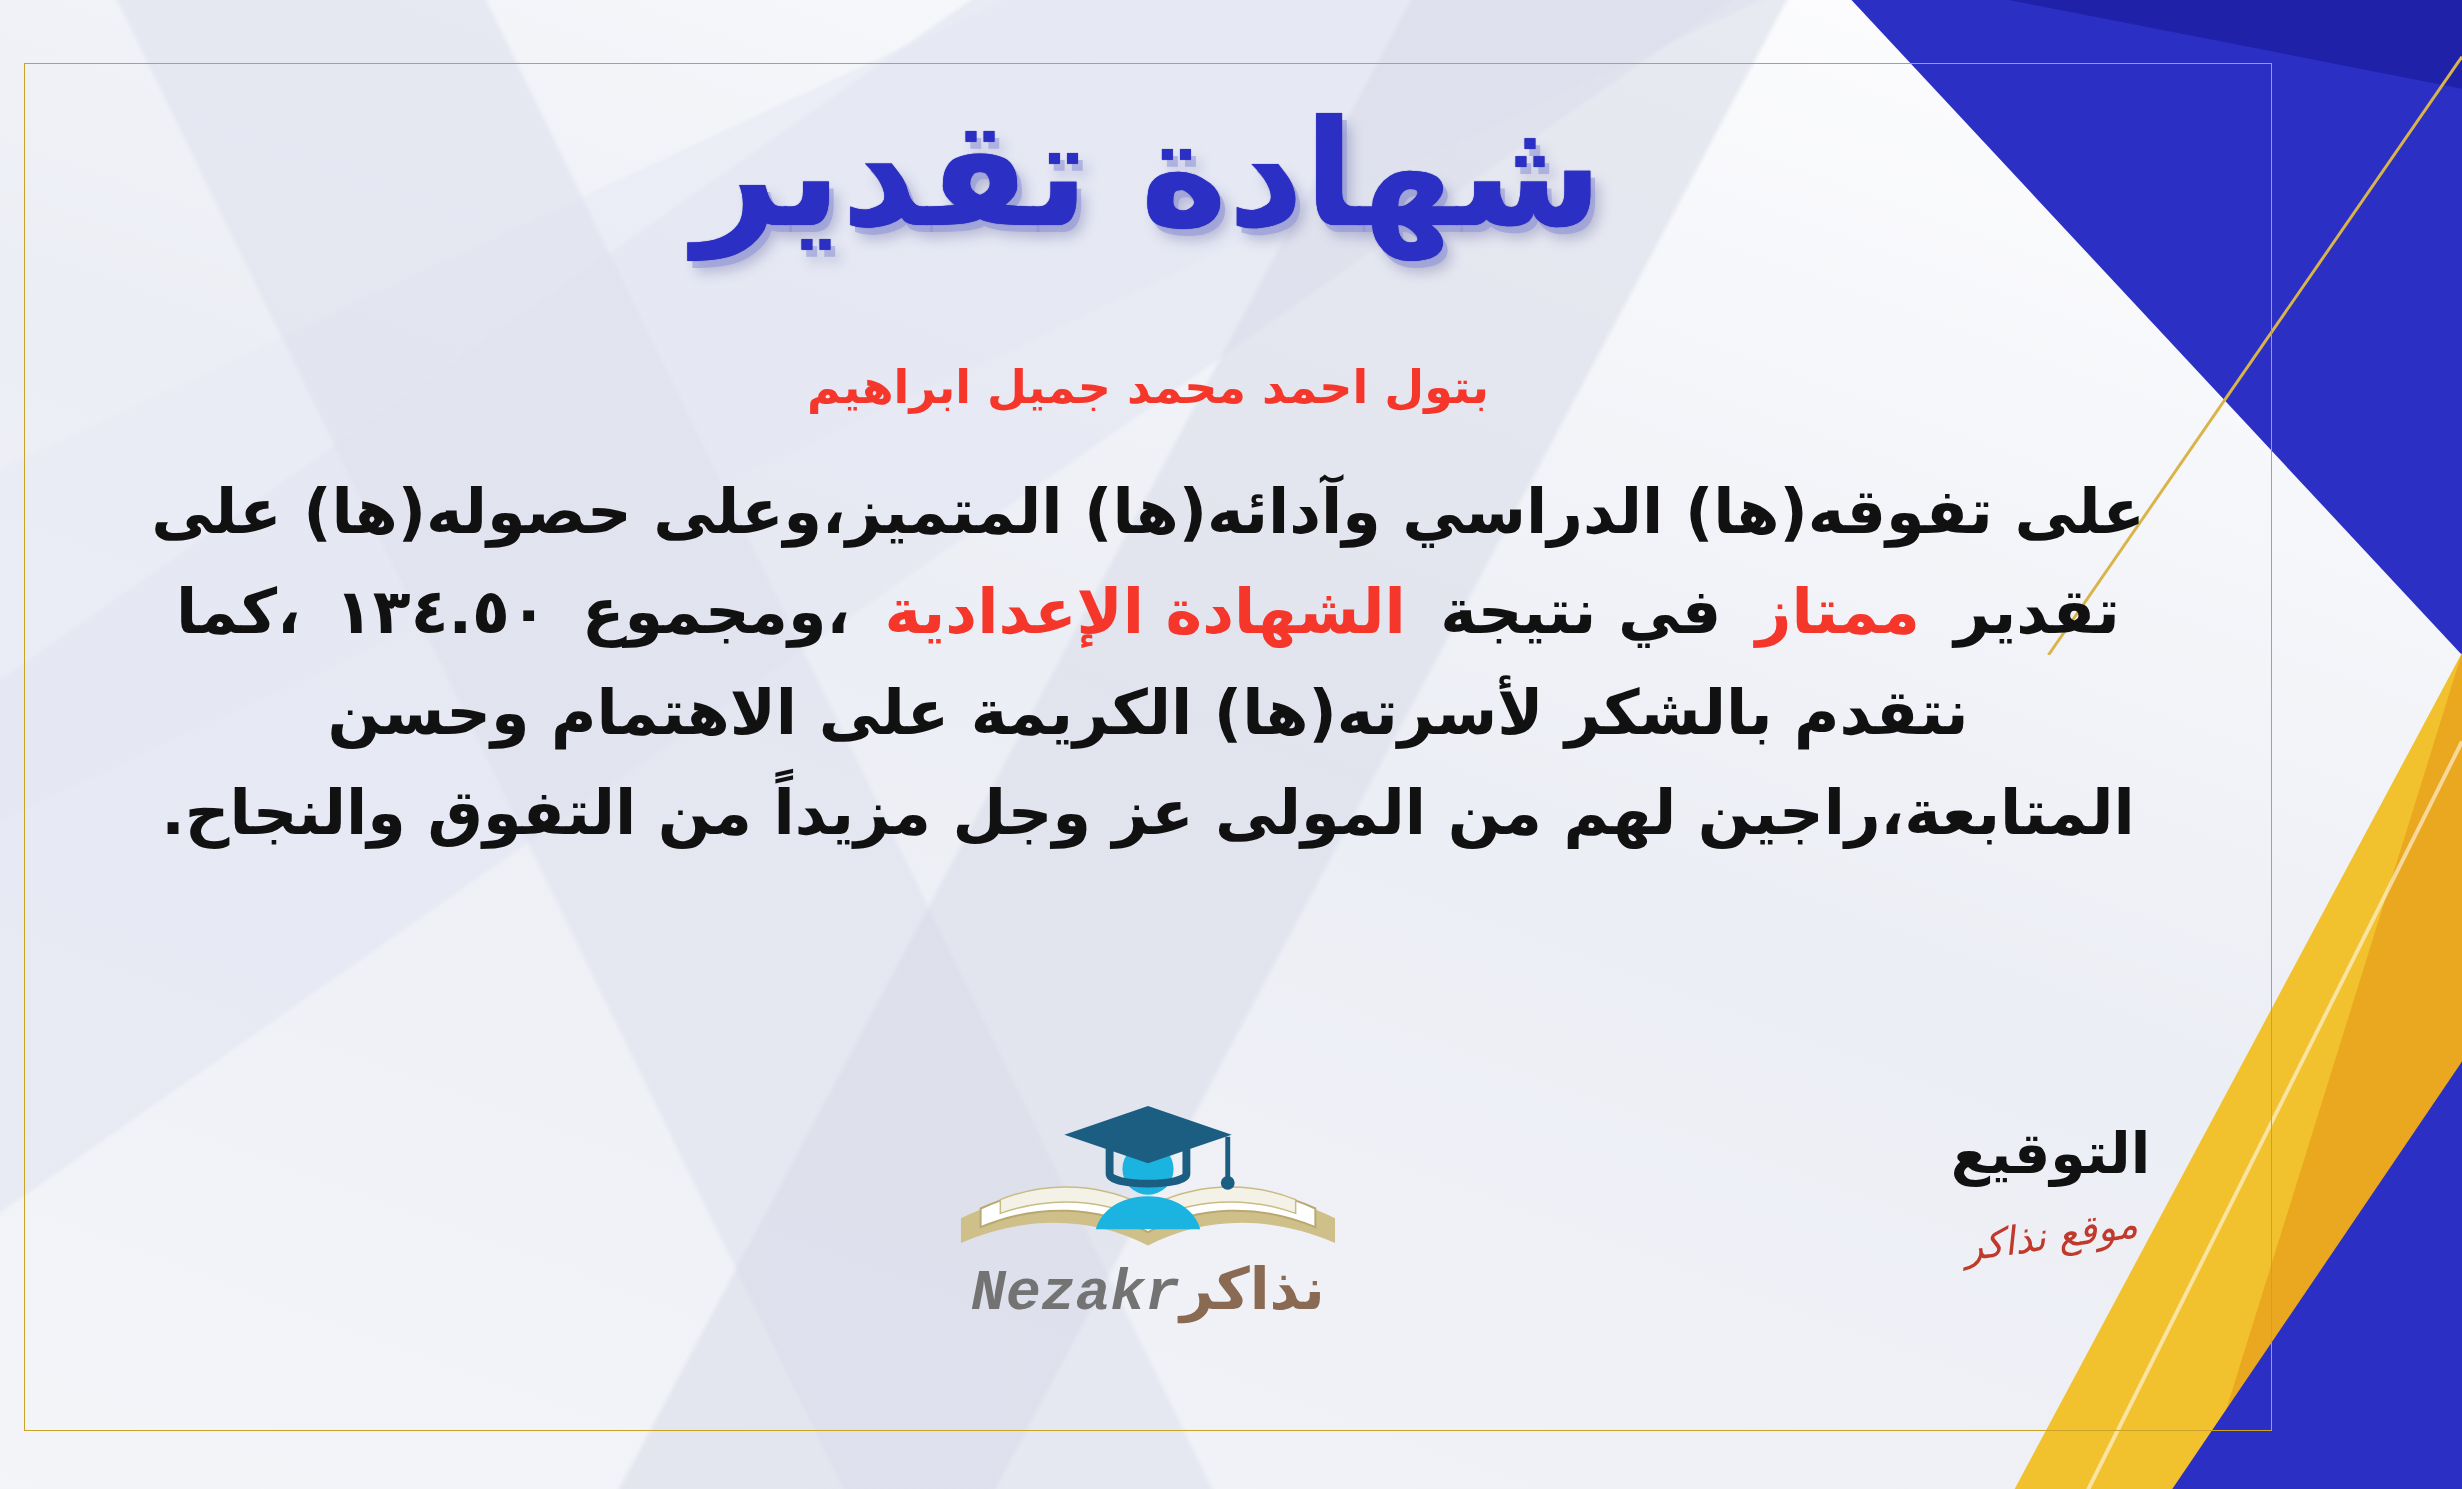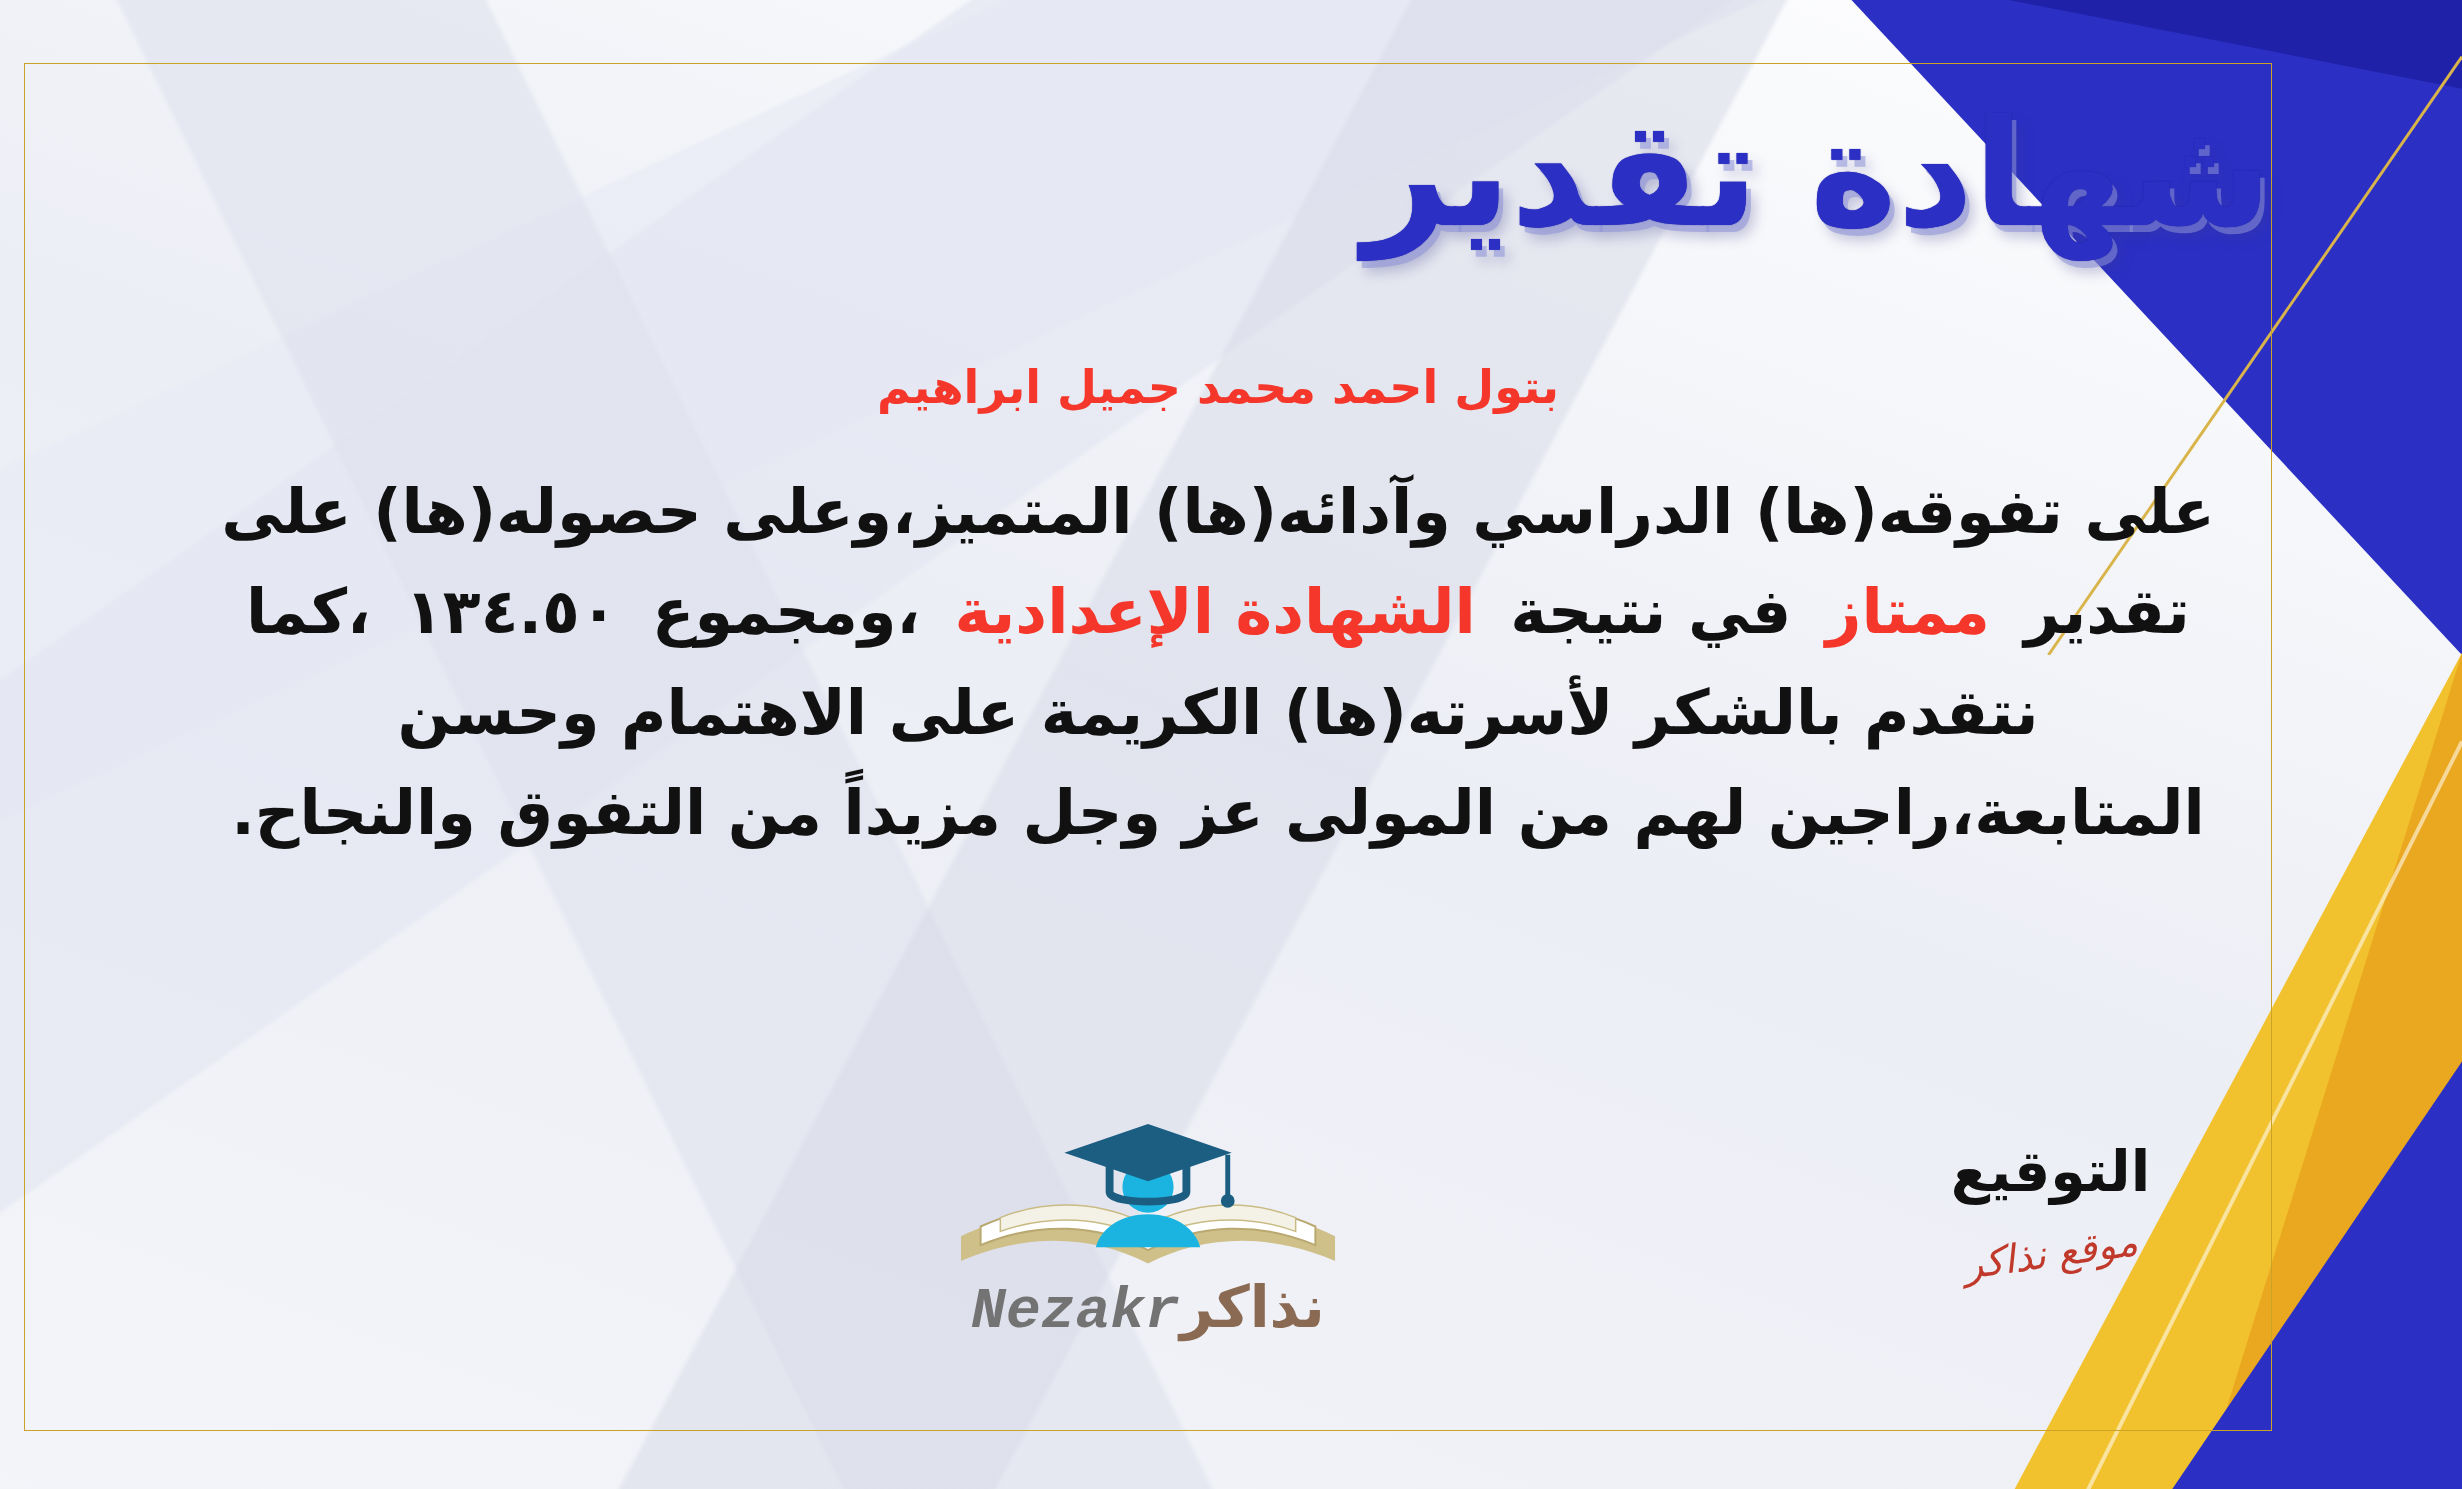--- a/index.html
+++ b/index.html
@@ -82,21 +82,21 @@
 
   
   .content {
     position: absolute;
     left: 190px;
     right: 190px;
     top: 63px;
     bottom: 59px;
     display: flex;
     flex-direction: column;
-    align-items: flex-start;
+    align-items: center;
   }
 
   .title {
     margin-top: 34px;
     font-family: "DejaVu Sans", "Liberation Sans", sans-serif;
     font-size: 148px;
     font-weight: bold;
     color: #2b2fc4;
     letter-spacing: -3px;
     text-shadow:
@@ -147,21 +147,21 @@
   .spaced {
     display: inline-block;
     padding: 0 12.8px;
   }
 
   
   .footer {
     position: absolute;
     left: 0;
     right: 0;
-    bottom: 8px;
+    bottom: 26px;
     height: 315px;
   }
 
   .signature-area {
     position: absolute;
     right: 69px;
     top: 29.5px;
     text-align: center;
     width: 305px;
   }

